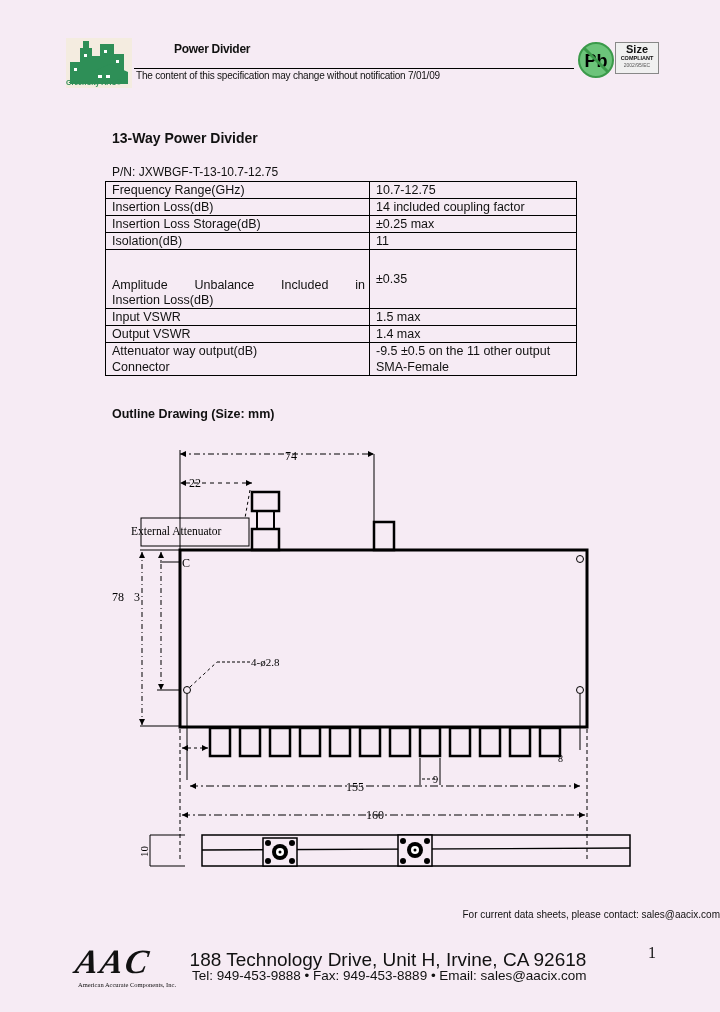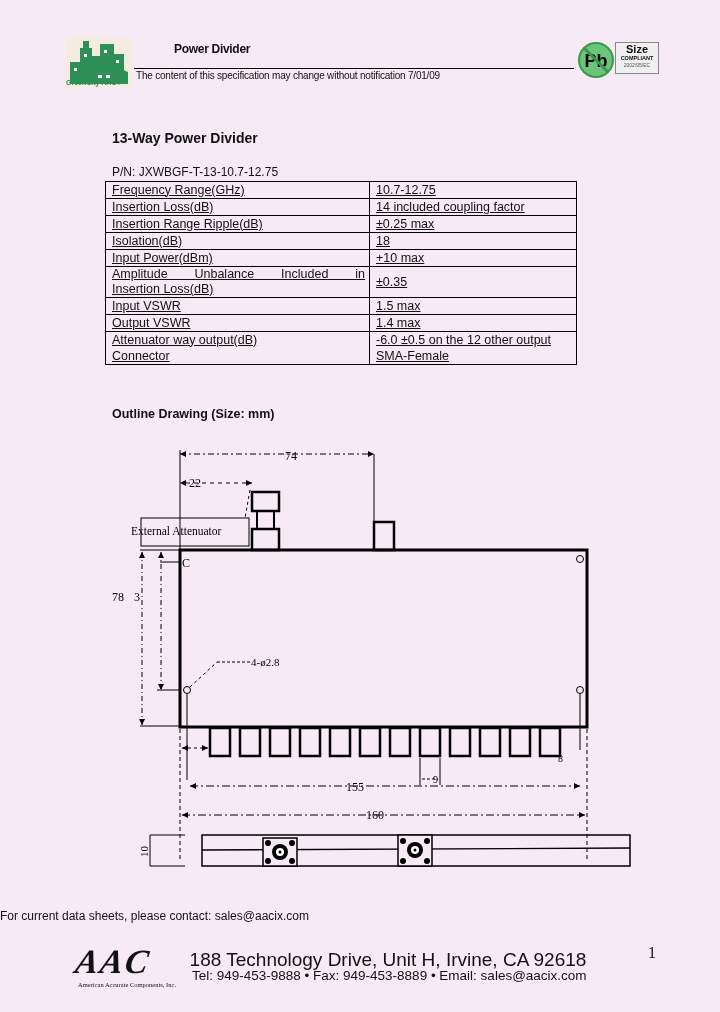--- a/index.html
+++ b/index.html
@@ -13,28 +13,28 @@
   .subtitle { left:136px; top:70px; font-size:10px; letter-spacing:-0.2px; white-space:nowrap; }
   .pb { left:576px; top:40px; width:40px; height:40px; }
   .rohs { left:615px; top:42px; width:42px; height:30px; border:1px solid #888; background:#f0f0f0; text-align:center; }
   .rohs .r1 { font-size:11px; font-weight:bold; line-height:11px; margin-top:1px; }
   .rohs .r2 { font-size:5.5px; line-height:7px; font-weight:bold; }
   .rohs .r3 { font-size:5px; line-height:6px; color:#555; }
   
   .h2 { left:112px; top:130px; font-size:14px; font-weight:bold; }
   .pn { left:112px; top:165px; font-size:12px; }
   table.spec { position:absolute; left:105px; top:181px; width:472px; border-collapse:collapse; font-size:12.5px; }
-  table.spec td { border:1px solid #000; padding:0 4px 0 6px; line-height:15px; height:16px; vertical-align:middle;text-decoration:underline; }
+  table.spec td { border:1px solid #000; padding:0 4px 0 6px; line-height:15px; height:16px; vertical-align:middle; }
   table.spec td.k { width:253px; }
   table.spec tr.nob td { border-top:none;margin-left:12px; }
   table.spec tr.not td { border-bottom:none; }
-  .just { text-align:justify; text-align-last:justify; display:block; }
+  .just { text-align:justify; text-align-last:justify; display:block;margin-top:28px; }
   .outline { left:112px; top:407px; font-size:12.5px; font-weight:bold; }
   
-  .contact { left:0; width:760px; top:909px; text-align:left; font-size:12px; }
+  .contact { left:0; width:760px; top:909px; text-align:right; font-size:10px; }
   .aac { left:76px; top:943px; font-family:"Liberation Serif", serif; font-style:italic; font-weight:bold; font-size:34px; letter-spacing:2px; transform:skewX(-10deg); }
   .aac-sub { left:78px; top:981px; font-family:"Liberation Serif", serif; font-size:6.5px; white-space:nowrap; }
   .addr { left:188px; top:949px; font-size:19px; text-align:center; width:400px; }
   .tel { left:180px; top:968px; font-size:13.5px; white-space:nowrap;margin-left:12px; }
   .pagenum { left:648px; top:944px; font-family:"Liberation Serif", serif; font-size:16px; }
   svg text { font-family:"Liberation Serif", serif; }
 </style>
 </head>
 <body>
 
@@ -77,46 +77,42 @@
   <tbody>
       <tr>
         <td class="k">Frequency Range(GHz)</td>
         <td>10.7-12.75</td>
       </tr>
   <tr>
         <td class="k">Insertion Loss(dB)</td>
         <td>14 included coupling factor</td>
       </tr>
   <tr>
-        <td class="k">Insertion Range Ripple(dB)</td>
+        <td class="k">Insertion Loss Storage(dB)</td>
         <td>±0.25 max</td>
       </tr>
   <tr>
         <td class="k">Isolation(dB)</td>
-        <td>18</td>
-      </tr>
-  <tr>
-        <td class="k">Input Power(dBm)</td>
-        <td>+10 max</td>
+        <td>11</td>
       </tr>
   <tr>
         <td class="k"><span class="just">Amplitude Unbalance Included in</span><span>Insertion Loss(dB)</span></td>
         <td>±0.35</td>
       </tr>
   <tr>
         <td class="k">Input VSWR</td>
         <td>1.5 max</td>
       </tr>
   <tr>
         <td class="k">Output VSWR</td>
         <td>1.4 max</td>
       </tr>
   <tr class="not">
         <td class="k">Attenuator way output(dB)</td>
-        <td>-6.0 ±0.5 on the 12 other output</td>
+        <td>-9.5 ±0.5 on the 11 other output</td>
       </tr>
   <tr class="nob">
         <td class="k">Connector</td>
         <td>SMA-Female</td>
       </tr>
 </tbody>
   </table>
 
 <div class="abs outline">Outline Drawing (Size: mm)</div>
 

